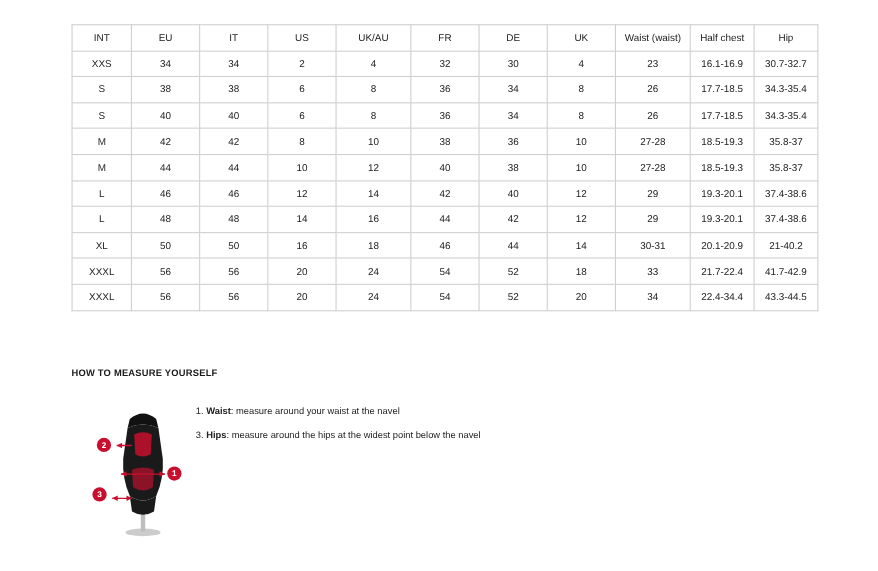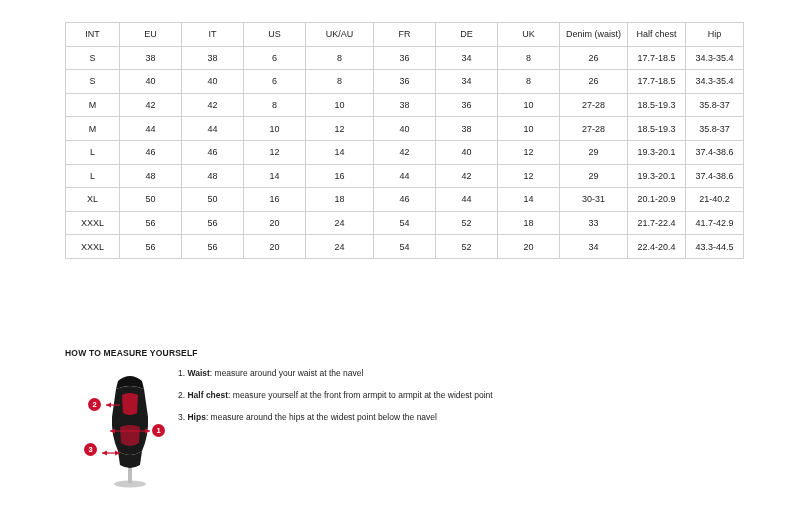--- a/index.html
+++ b/index.html
@@ -59,21 +59,21 @@
   col.c6 { width: 62px; }
   col.c7 { width: 62px; }
   col.c8 { width: 68px; }
   col.c9 { width: 58px; }
   col.c10 { width: 58px; }
 
   
   .measure-title {
     position: absolute;
     left: 65px;
-    top: 348px;
+    top: 334px;
     font-size: 8.5px;
     font-weight: bold;
     letter-spacing: 0.2px;
     color: #1a1a1a;
   }
 
   .figure-area {
     position: absolute;
     left: 80px;
     top: 365px;
@@ -138,26 +138,39 @@
       <thead>
         <tr>
           <th>INT</th>
           <th>EU</th>
           <th>IT</th>
           <th>US</th>
           <th>UK/AU</th>
           <th>FR</th>
           <th>DE</th>
           <th>UK</th>
-          <th>Denim (waist)</th>
+          <th>Waist (waist)</th>
           <th>Half chest</th>
           <th>Hip</th>
         </tr>
       </thead>
       <tbody>
+        <tr>
+          <td>XXS</td>
+          <td>34</td>
+          <td>34</td>
+          <td>2</td>
+          <td>4</td>
+          <td>32</td>
+          <td>30</td>
+          <td>4</td>
+          <td>23</td>
+          <td>16.1-16.9</td>
+          <td>30.7-32.7</td>
+        </tr>
         <tr>
           <td>S</td>
           <td>38</td>
           <td>38</td>
           <td>6</td>
           <td>8</td>
           <td>36</td>
           <td>34</td>
           <td>8</td>
           <td>26</td>
@@ -258,21 +271,21 @@
         <tr>
           <td>XXXL</td>
           <td>56</td>
           <td>56</td>
           <td>20</td>
           <td>24</td>
           <td>54</td>
           <td>52</td>
           <td>20</td>
           <td>34</td>
-          <td>22.4-20.4</td>
+          <td>22.4-34.4</td>
           <td>43.3-44.5</td>
         </tr>
       </tbody>
     </table>
   </div>
 
   <div class="measure-title">HOW TO MEASURE YOURSELF</div>
 
   <div class="figure-area">
     <svg width="100" height="125" viewBox="0 0 100 125" xmlns="http://www.w3.org/2000/svg">
@@ -305,22 +318,18 @@
   <div class="badge badge-1">1</div>
   <div class="badge badge-2">2</div>
   <div class="badge badge-3">3</div>
 
   <div class="instructions">
     <div class="line">
       <span class="num-prefix">1.</span>
       <b>Waist</b><span>: measure around your waist at the navel</span>
     </div>
     <div class="line">
-      <span class="num-prefix">2.</span>
-      <b>Half chest</b><span>: measure yourself at the front from armpit to armpit at the widest point</span>
-    </div>
-    <div class="line">
       <span class="num-prefix">3.</span>
       <b>Hips</b><span>: measure around the hips at the widest point below the navel</span>
     </div>
   </div>
 
 </div>
 
 </body></html>

